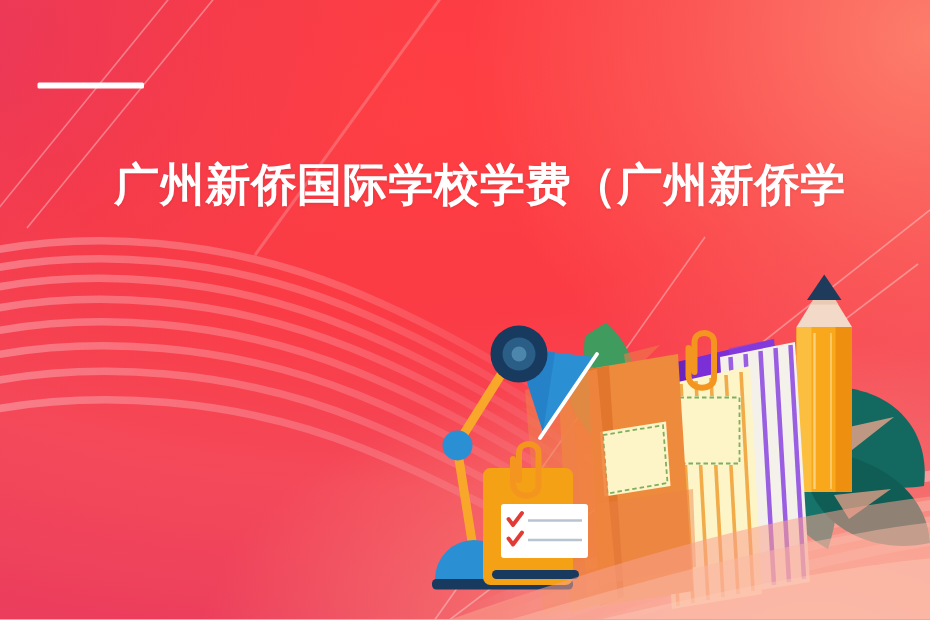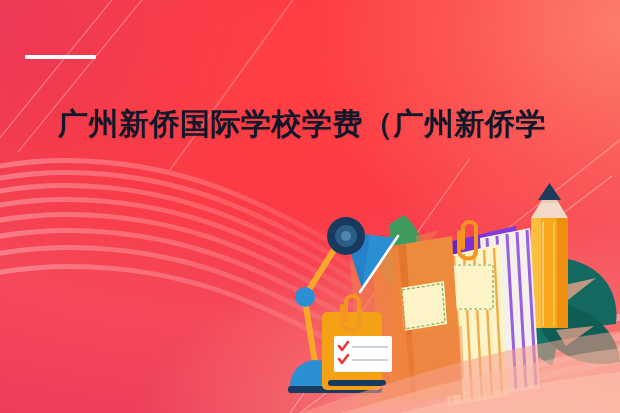--- a/index.html
+++ b/index.html
@@ -58,24 +58,24 @@
     position: absolute;
     left: 25px;
     top: 55px;
     width: 71px;
     height: 4px;
     background: #ffffff;
     border-radius: 1px;
   }
   .title {
     position: absolute;
-    left: 58px;
+    left: 76px;
     top: 104px;
     width: 545px;
-    color: #0f172a;
+    color: #ffffff;
     font-size: 30px;
     font-weight: bold;
     letter-spacing: 0.5px;
     line-height: 40px;
     white-space: nowrap;
     overflow: hidden;
     text-shadow: 0 1px 2px rgba(140,20,30,0.18);
     font-family: "DejaVu Sans", "Liberation Sans", sans-serif;
   }
 </style>

